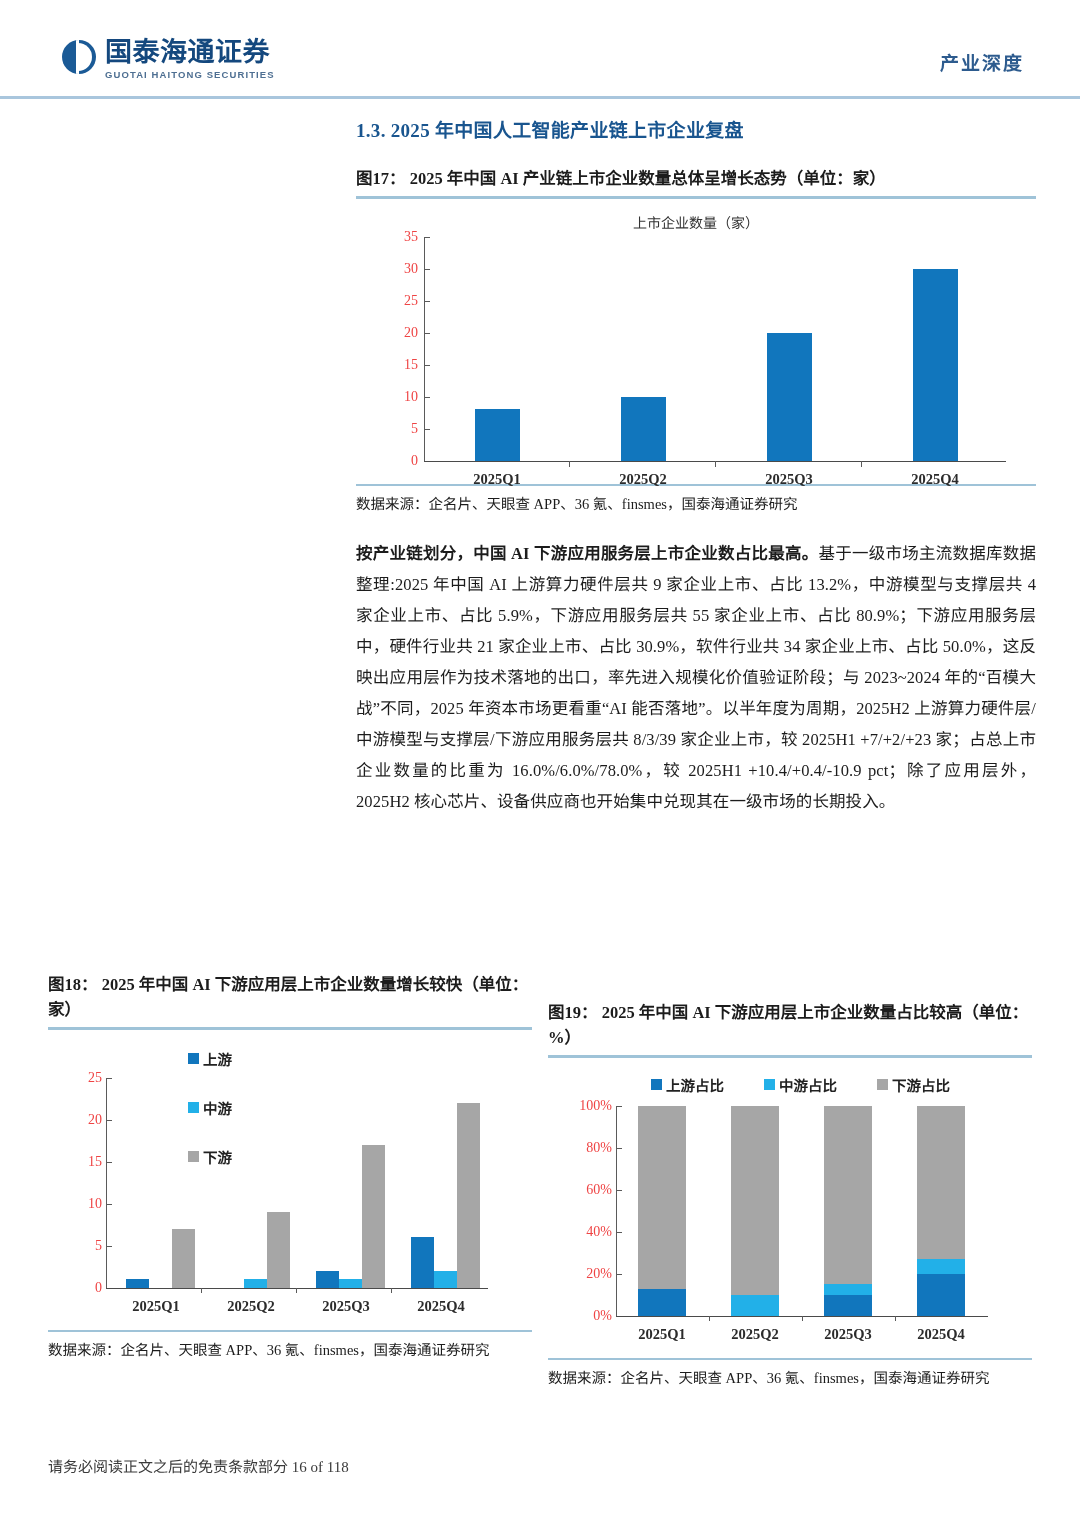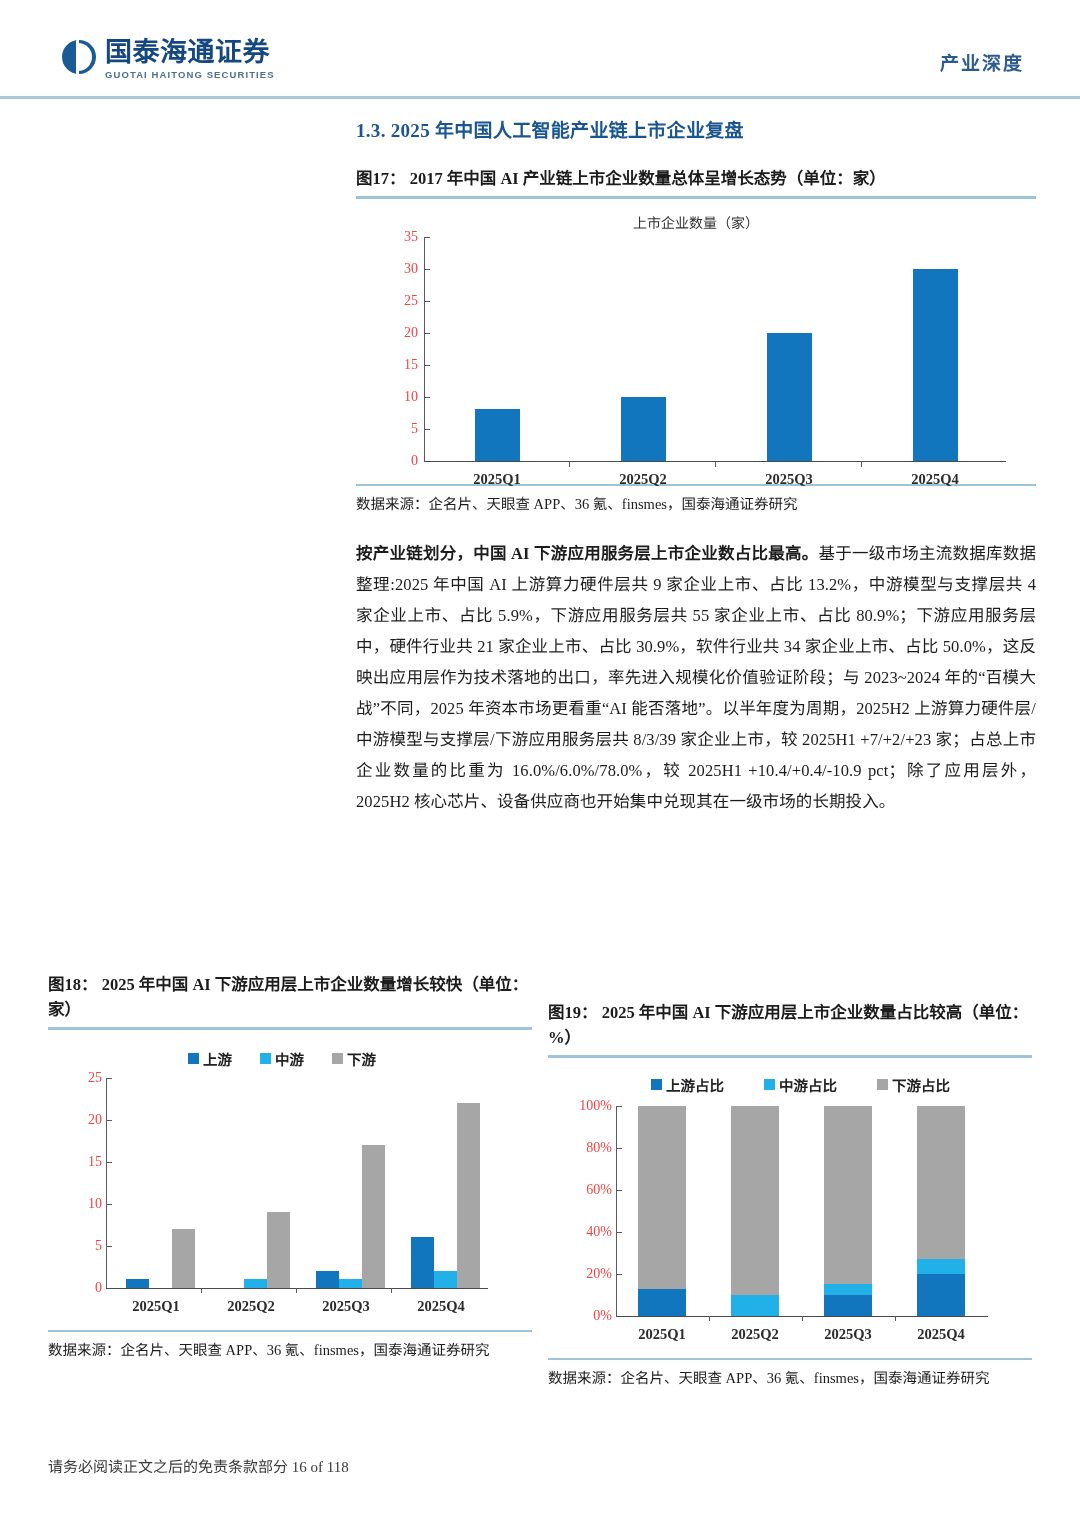--- a/index.html
+++ b/index.html
@@ -144,21 +144,21 @@
     <div class="header-right">产业深度</div>
     <div class="header-rule"></div>
   </div>
 
   <div class="col-main">
 
     <div class="sec-title">1.3. 2025 年中国人工智能产业链上市企业复盘</div>
 
 
     <div style="margin-bottom:22px;">
-      <div class="fig-title">图17： 2017 年中国 AI 产业链上市企业数量总体呈增长态势（单位：家）</div>
+      <div class="fig-title">图17： 2025 年中国 AI 产业链上市企业数量总体呈增长态势（单位：家）</div>
       <div class="fig-rule-top"></div>
 
       <div class="chart-box" style="height:285px;">
         <div class="chart-head">上市企业数量（家）</div>
 
         <div class="plot" style="position:absolute; left:0; top:0; width:680px; height:285px;">
 
           <div class="ytick" style="top:38px; right:618px;">35</div>
           <div class="ytick" style="top:70px; right:618px;">30</div>
           <div class="ytick" style="top:102px; right:618px;">25</div>
@@ -203,21 +203,21 @@
     </p>
   </div>
 
   <div class="col-left">
     <div class="fig-title" style="min-height:50px;">图18： 2025 年中国 AI 下游应用层上市企业数量增长较快（单位：家）</div>
     <div class="fig-rule-top"></div>
 
     <div class="chart-box" style="height:300px;">
       <div class="plot" style="position:absolute; left:0; top:0; width:484px; height:300px;">
 
-        <div class="legend" style="left:140px; top:18px; gap:28px;">
+        <div class="legend" style="left:140px; top:18px; gap:28px;flex-direction:column;">
           <span class="legend-item">
             <span class="legend-swatch" style="background:#1176bd;"></span>
             <span class="legend-label">上游</span>
           </span>
           <span class="legend-item">
             <span class="legend-swatch" style="background:#22b0e8;"></span>
             <span class="legend-label">中游</span>
           </span>
           <span class="legend-item">
             <span class="legend-swatch" style="background:#a6a6a6;"></span>

